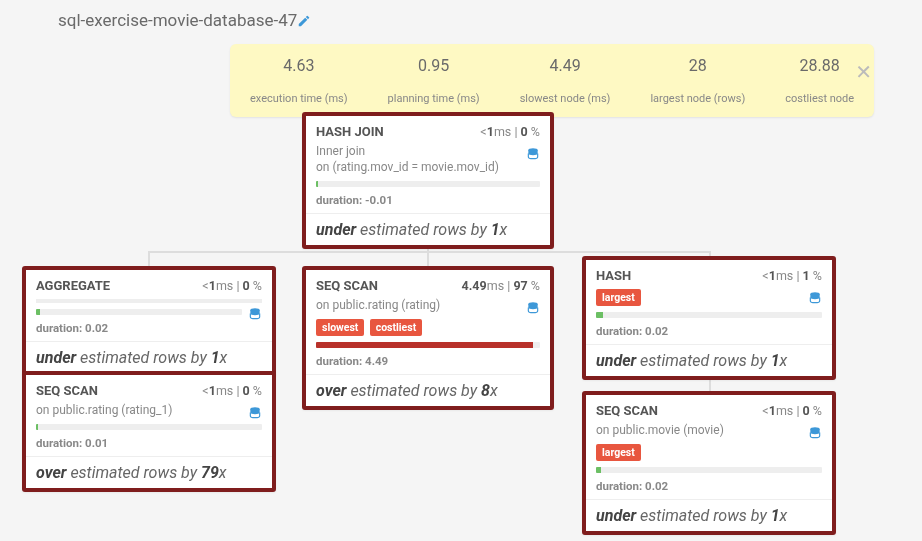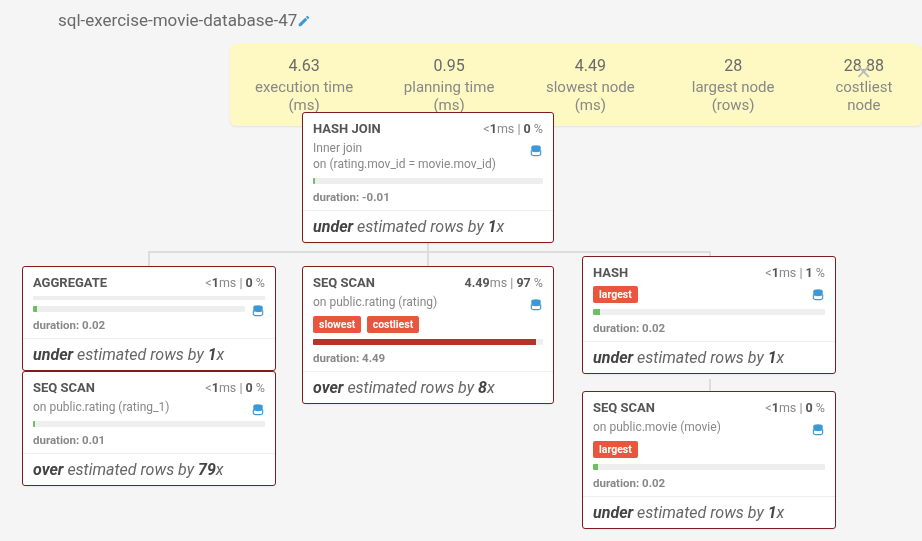--- a/index.html
+++ b/index.html
@@ -3,24 +3,24 @@
 <meta charset="utf-8">
 <style>
   * { box-sizing: border-box; margin: 0; padding: 0; }
   body { font-family: -apple-system, BlinkMacSystemFont, "Segoe UI", Roboto, sans-serif; background: #f5f5f5; color: #555; font-size: 13px; width: 922px; height: 541px; overflow: hidden; position: relative; }
   .title-row { position: absolute; top: 10px; left: 58px; display: flex; align-items: center; gap: 0; }
   .title-row h1 { font-size: 17px; font-weight: 400; color: #6a6a6a; }
   .edit-ic { color: #3d98d8; cursor: pointer; font-size: 14px; }
   .stats { position: absolute; top: 44px; left: 230px; display: flex; gap: 0; background: #fef9c3; border-radius: 6px; padding: 10px 0; box-shadow: 0 1px 2px rgba(0,0,0,0.08); }
   .stat { text-align: center; padding: 2px 20px; }
   .stat-v { font-size: 16px; color: #6a6a6a; }
-  .stat-l { font-size: 15px; color: #888; margin-top: 3px; }
+  .stat-l { font-size: 11px; color: #888; margin-top: 17px; }
   .close-x { position: absolute; top: 60px; right: 50px; color: #bbb; font-size: 20px; cursor: pointer; }
 
-  .node { position: absolute; background: #fff; border: 1px solid #7f1d1d; border-radius: 3px; box-shadow: 0 1px 2px rgba(0,0,0,0.05); }
+  .node { position: absolute; background: #fff; border: 4px solid #7f1d1d; border-radius: 3px; box-shadow: 0 1px 2px rgba(0,0,0,0.05); }
   .node .hd { display: flex; justify-content: space-between; align-items: flex-start; padding: 8px 10px 4px 10px; }
   .node .nm { font-size: 13px; font-weight: 700; color: #555; }
   .node .mt { font-size: 12.5px; color: #888; }
   .node .mt b { color: #555; font-weight: 700; }
   .node .sub { padding: 0 10px 6px 10px; font-size: 12px; color: #888; line-height: 1.35; }
   .db-ic { float: right; color: #3d98d8; margin: 2px 0 0 6px; }
   .badges { padding: 0 10px 6px 10px; }
   .badge { display: inline-block; background: #e8563f; color: #fff; font-size: 10.5px; font-weight: 700; padding: 2px 6px; border-radius: 2px; margin-right: 2px; }
   .bar { height: 6px; background: #eee; margin: 0 10px; border-radius: 1px; position: relative; overflow: hidden; }
   .bar .fill-green { position: absolute; left: 0; top: 0; bottom: 0; background: #6cbf64; }

